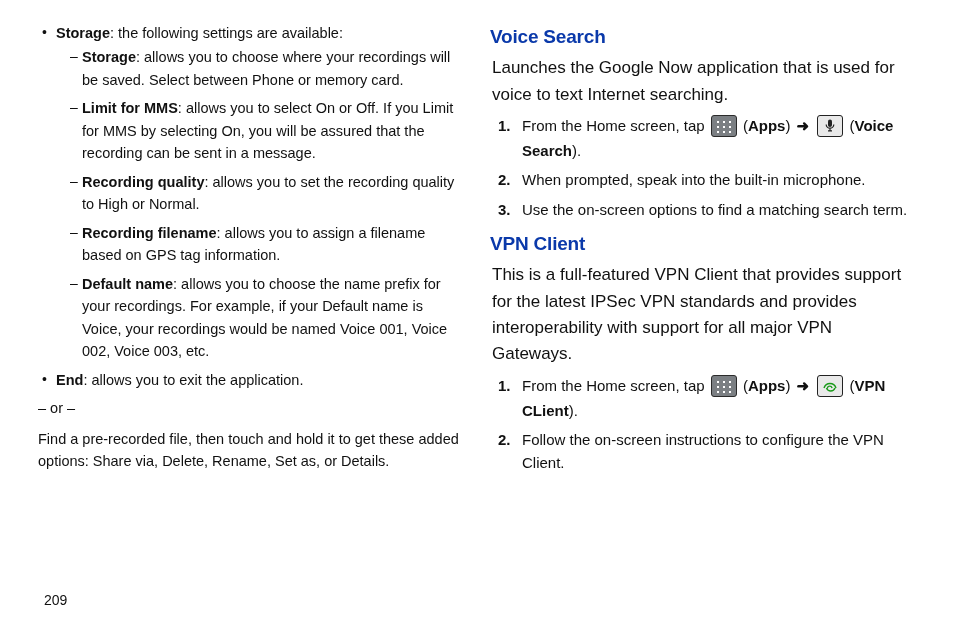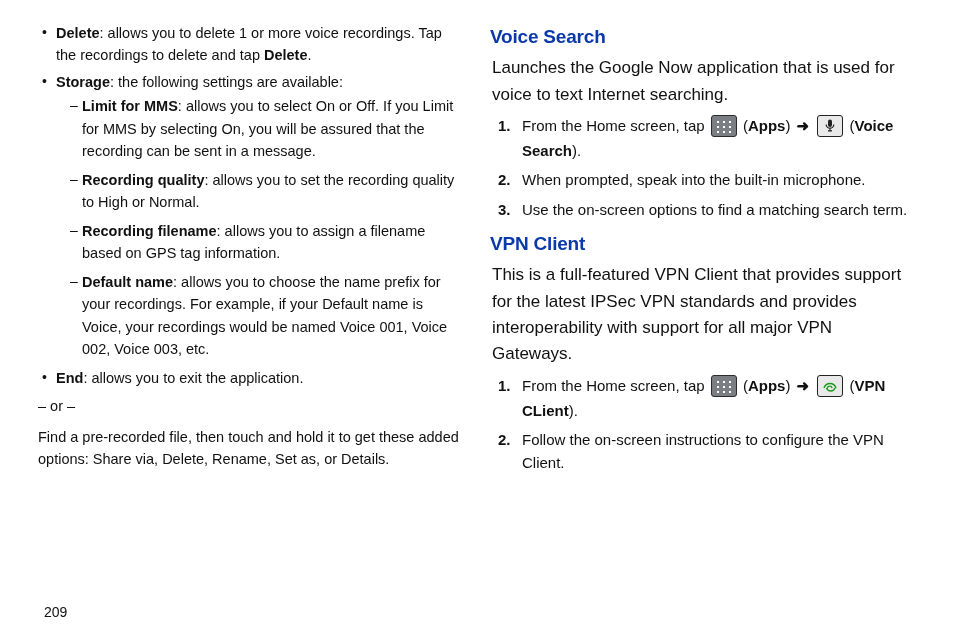--- a/index.html
+++ b/index.html
@@ -82,21 +82,21 @@
   .closing {
     margin: 0 0 1px 0;
     font-family: Arial, Helvetica, sans-serif;
     font-stretch: normal;
     font-size: 15px;
     line-height: 1.55;
   }
   .pagenum {
     position: absolute;
     left: 44px;
-    bottom: 12px;
+    bottom: 24px;
     font-size: 14px;
     font-family: Arial, Helvetica, sans-serif;
   }
 
   
   .h2 {
     font-weight: 800;
     color: #0a39aa;
     font-size: 19px;
     margin: 0 0 4px -2px;
@@ -168,25 +168,23 @@
   }
 </style>
 </head>
 <body>
 
 <div class="cols">
 
   <div class="col col-left">
     <ul class="bullets">
       <li>
-        <span class="bold-n">Delete</span><span>: allows you to delete 1 or more voice recordings. Tap the recordings to delete and tap </span><span class="bold-n">Delete</span><span>.</span>
-      </li>
-      <li>
         <span class="bold-n">Storage</span><span>: the following settings are available:</span>
         <ul class="dashes">
+          <li><span class="bold-n">Storage</span><span>: allows you to choose where your recordings will be saved. Select between Phone or memory card.</span></li>
           <li><span class="bold-n">Limit for MMS</span><span>: allows you to select On or Off. If you Limit for MMS by selecting On, you will be assured that the recording can be sent in a message.</span></li>
           <li><span class="bold-n">Recording quality</span><span>: allows you to set the recording quality to High or Normal.</span></li>
           <li><span class="bold-n">Recording filename</span><span>: allows you to assign a filename based on GPS tag information.</span></li>
           <li><span class="bold-n">Default name</span><span>: allows you to choose the name prefix for your recordings. For example, if your Default name is Voice, your recordings would be named Voice 001, Voice 002, Voice 003, etc.</span></li>
         </ul>
       </li>
       <li>
         <span class="bold-n">End</span><span>: allows you to exit the application.</span>
       </li>
     </ul>

